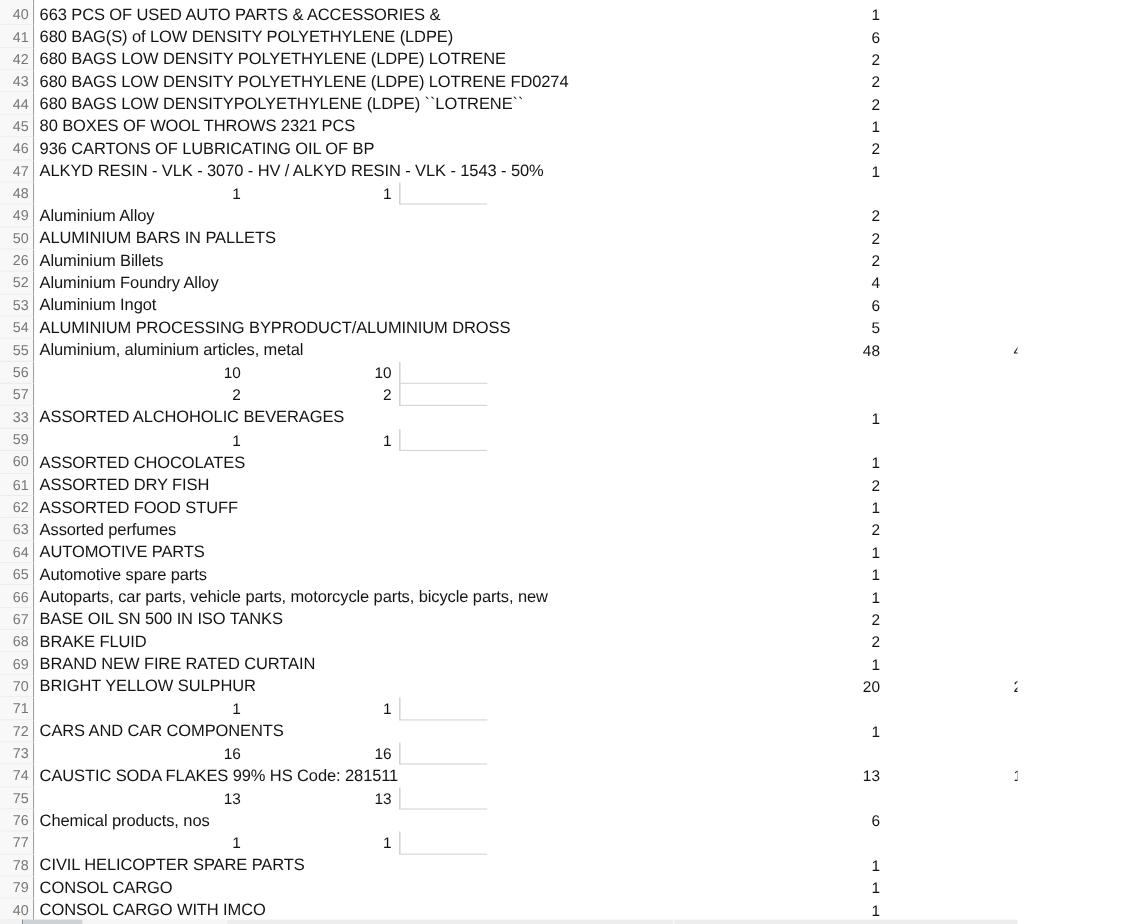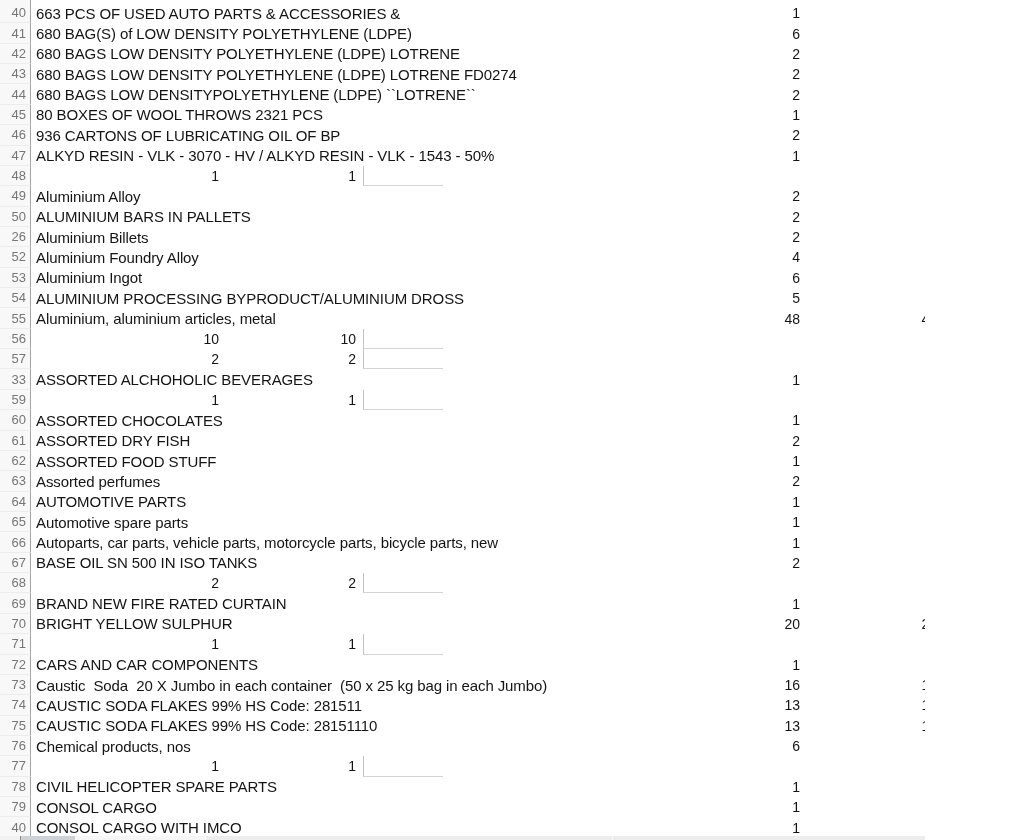--- a/index.html
+++ b/index.html
@@ -243,20 +243,21 @@
       </div>
       <div class="row">
         <div class="cell rh">67</div>
         <div class="cell desc">BASE OIL SN 500 IN ISO TANKS</div>
         <div class="cell num num1">2</div>
         <div class="cell num num2">2</div>
         <div class="cell rightcol"></div>
       </div>
       <div class="row">
         <div class="cell rh">68</div>
+        <div class="cell desc">BRAKE FLUID</div>
         <div class="cell num num1">2</div>
         <div class="cell num num2">2</div>
         <div class="cell rightcol"></div>
       </div>
       <div class="row">
         <div class="cell rh">69</div>
         <div class="cell desc">BRAND NEW FIRE RATED CURTAIN</div>
         <div class="cell num num1">1</div>
         <div class="cell num num2">1</div>
         <div class="cell rightcol"></div>
@@ -276,35 +277,33 @@
       </div>
       <div class="row">
         <div class="cell rh">72</div>
         <div class="cell desc">CARS AND CAR COMPONENTS</div>
         <div class="cell num num1">1</div>
         <div class="cell num num2">1</div>
         <div class="cell rightcol"></div>
       </div>
       <div class="row">
         <div class="cell rh">73</div>
-        <div class="cell desc">Caustic  Soda  20 X Jumbo in each container  (50 x 25 kg bag in each Jumbo)</div>
         <div class="cell num num1">16</div>
         <div class="cell num num2">16</div>
         <div class="cell rightcol"></div>
       </div>
       <div class="row">
         <div class="cell rh">74</div>
         <div class="cell desc">CAUSTIC SODA FLAKES 99% HS Code: 281511</div>
         <div class="cell num num1">13</div>
         <div class="cell num num2">13</div>
         <div class="cell rightcol"></div>
       </div>
       <div class="row">
         <div class="cell rh">75</div>
-        <div class="cell desc">CAUSTIC SODA FLAKES 99% HS Code: 28151110</div>
         <div class="cell num num1">13</div>
         <div class="cell num num2">13</div>
         <div class="cell rightcol"></div>
       </div>
       <div class="row">
         <div class="cell rh">76</div>
         <div class="cell desc">Chemical products, nos</div>
         <div class="cell num num1">6</div>
         <div class="cell num num2">6</div>
         <div class="cell rightcol"></div>

